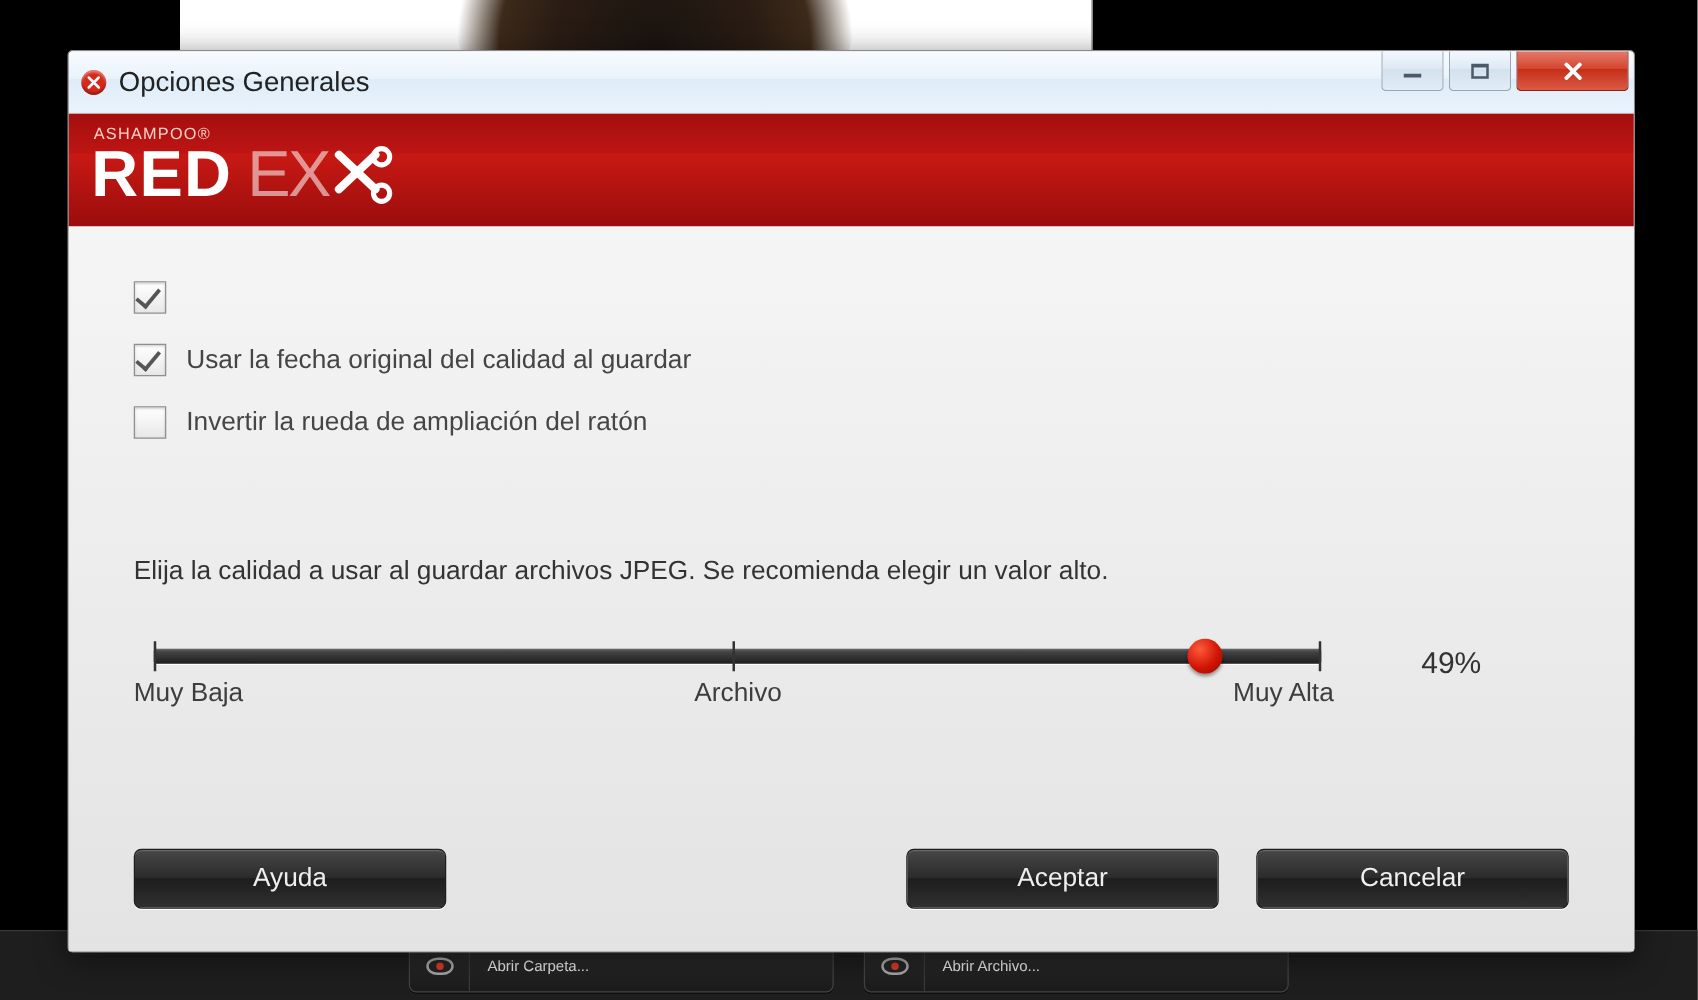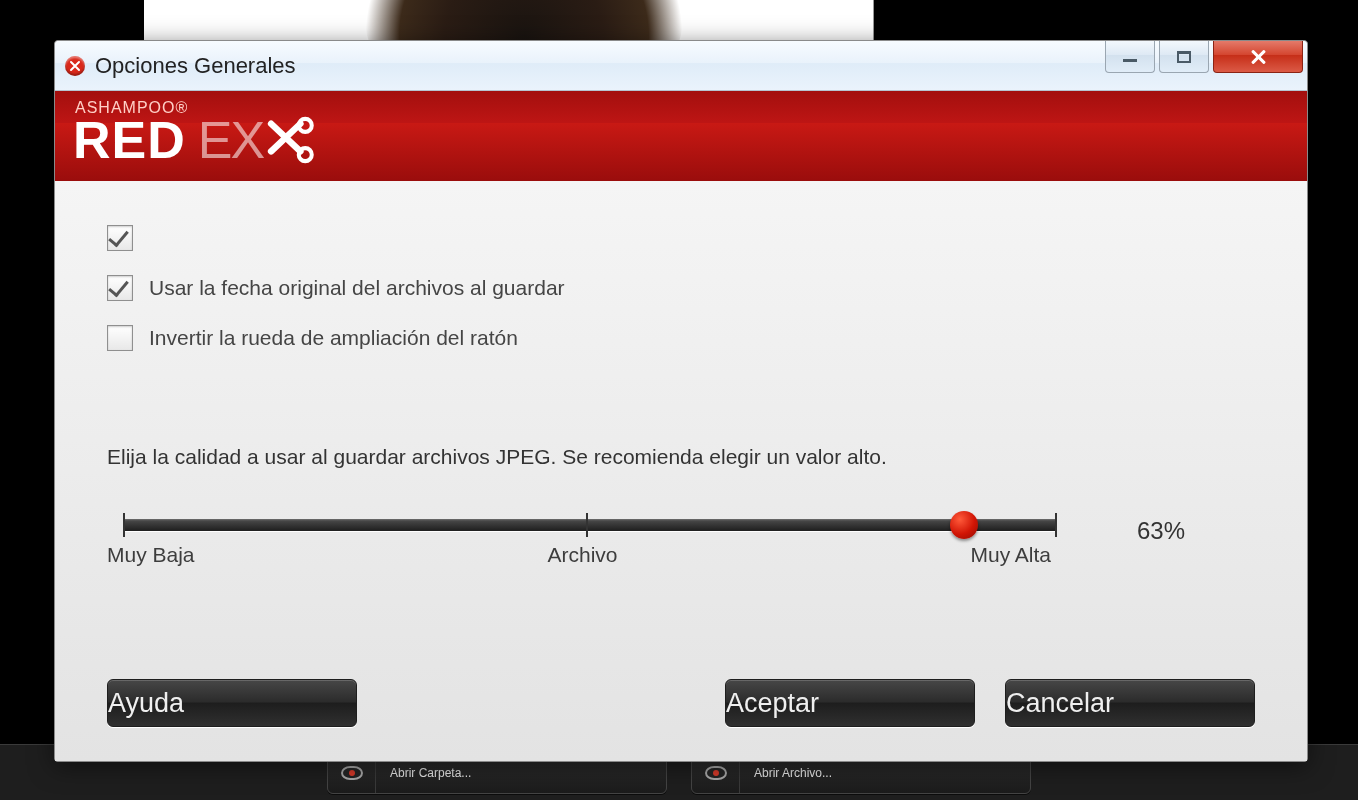--- a/index.html
+++ b/index.html
@@ -176,21 +176,21 @@
     background: linear-gradient(#a30f0e, #bd1514 35%, #c81914 36%, #9a0d0c);
     display: flex;
     align-items: center;
     padding-left: 18px;
     color: #fff;
     position: relative;
   }
   .brand-sub {
     position: absolute;
     top: 8px; left: 20px;
-    font-size: 16px;
+    font-size: 13px;
     letter-spacing: 1px;
     color: #ffcfc6;
     text-transform: uppercase;
   }
   .brand-main {
     font-size: 52px;
     font-weight: 600;
     letter-spacing: 1px;
     display: flex;
     align-items: center;
@@ -275,21 +275,21 @@
     position: absolute;
     top: 0;
     width: 28px; height: 28px;
     border-radius: 50%;
     background: radial-gradient(circle at 35% 30%, #ff5a3a, #d11505 55%, #8e0b02);
     box-shadow: 0 2px 3px rgba(0,0,0,0.4);
     transform: translateX(-50%);
   }
   .slider-captions {
     position: absolute;
-    top: 32px; left: 0; right: 16px;
+    top: 32px; left: 0; right: 0;
     display: flex;
     justify-content: space-between;
     font-size: 21px;
     color: #3d3d3d;
     padding: 0 0 0 0;
   }
   .slider-value {
     font-size: 24px;
     color: #333;
     margin-top: 6px;
@@ -302,24 +302,24 @@
     display: flex;
     align-items: center;
   }
   .dlg-btn {
     height: 48px;
     min-width: 250px;
     border-radius: 6px;
     border: 1px solid #1e1e1e;
     background: linear-gradient(#474747, #2b2b2b 48%, #1d1d1d 50%, #303030);
     color: #efefef;
-    font-size: 27px;
-    display: flex;
-    align-items: center;
-    justify-content: flex-start;
+    font-size: 21px;
+    display: flex;
+    align-items: center;
+    justify-content: center;
     box-shadow: 0 1px 0 #fff, inset 0 1px 0 rgba(255,255,255,0.18);
     margin-top: 45px;
   }
   .btn-spacer { flex: 1; }
   .btn-gap { width: 30px; }
 
 </style>
 </head>
 <body>
 
@@ -382,21 +382,21 @@
   </div>
 
   <div class="dialog-body">
 
     <div class="check-row">
       <span class="checkbox checked"></span>
     </div>
 
     <div class="check-row">
       <span class="checkbox checked"></span>
-      <span>Usar la fecha original del archivos al guardar</span>
+      <span>Usar la fecha original del calidad al guardar</span>
     </div>
 
     <div class="check-row">
       <span class="checkbox"></span>
       <span>Invertir la rueda de ampliación del ratón</span>
     </div>
 
     <div class="quality-section">
       <div class="quality-label">Elija la calidad a usar al guardar archivos JPEG. Se recomienda elegir un valor alto.</div>
 
@@ -406,21 +406,21 @@
           <div class="slider-tick tick-left"></div>
           <div class="slider-tick tick-mid"></div>
           <div class="slider-tick tick-right"></div>
           <div class="slider-thumb" id="slider-thumb" style="left: 856.6px;"></div>
           <div class="slider-captions">
             <span>Muy Baja</span>
             <span>Archivo</span>
             <span>Muy Alta</span>
           </div>
         </div>
-        <div class="slider-value">63%</div>
+        <div class="slider-value">49%</div>
       </div>
     </div>
 
     <div class="dialog-buttons">
       <div class="dlg-btn">
         <span>Ayuda</span>
       </div>
       <div class="btn-spacer"></div>
       <div class="dlg-btn">
         <span>Aceptar</span>

